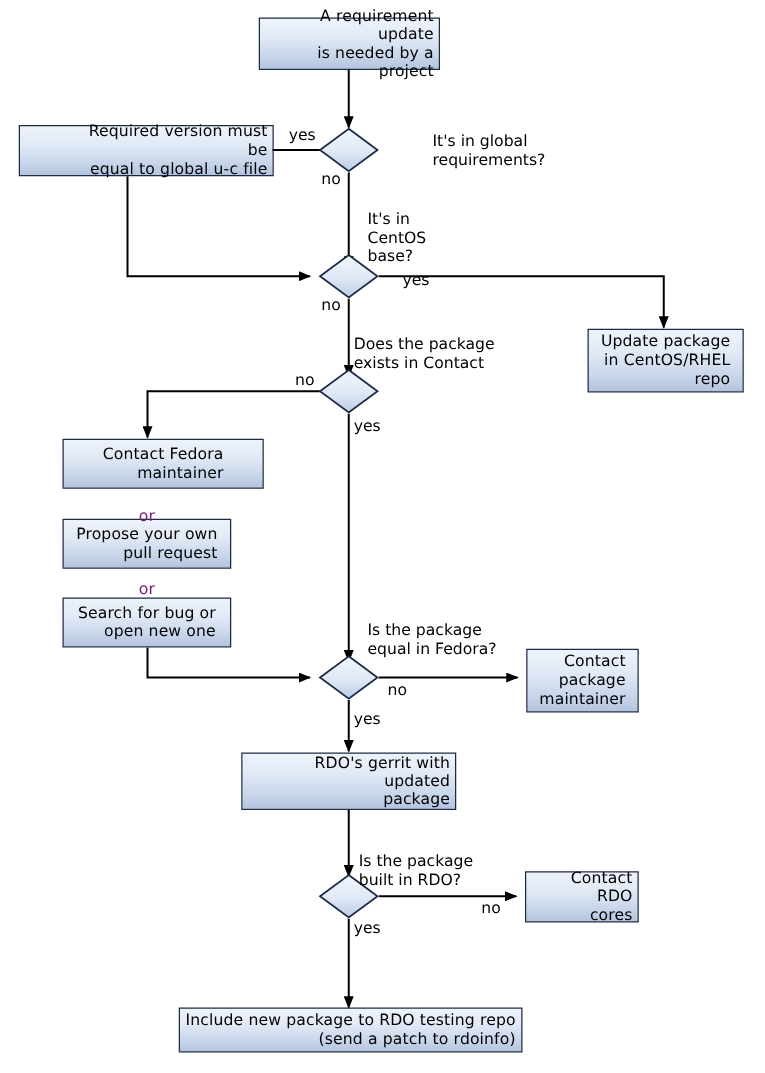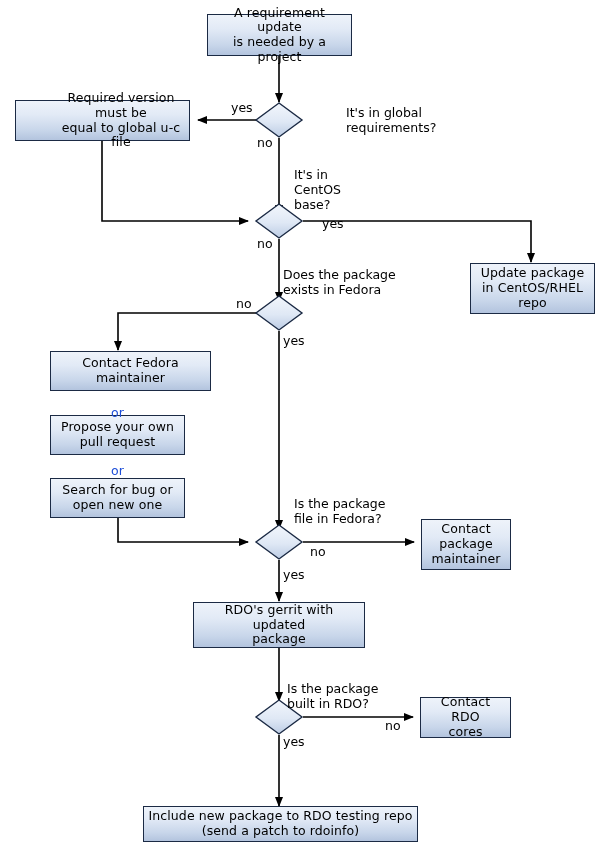--- a/index.html
+++ b/index.html
@@ -32,21 +32,21 @@
     height: 858px;
     z-index: 1;
   }
   .node {
     position: absolute;
     z-index: 2;
     box-sizing: border-box;
     display: flex;
     align-items: center;
     justify-content: center;
-    text-align: center;
+    text-align: right;
     line-height: 1.18;
     font-size: 12.5px;
     color: #000000;
     letter-spacing: 0.1px;
   }
   .process {
     border: 1px solid #1b2a44;
     background: linear-gradient(to bottom, #eef3fa 0%, #e2eaf6 35%, #c8d6ea 75%, #b3c4de 100%);
     padding: 2px 4px;
   }
@@ -73,21 +73,21 @@
     color: #000000;
     line-height: 1.2;
   }
   .node-label.center { }
   .node-label.left { text-align: left; }
   .or-label {
     position: absolute;
     z-index: 3;
     font-size: 12.5px;
     text-align: center;
-    color: #1d4ed8;
+    color: #701a75;
   }
   .txt { display: block; }
 </style>
 </head>
 <body>
 
 <div id="diagram-root">
 
   <svg id="connectors" viewBox="0 0 612 858" width="612" height="858" xmlns="http://www.w3.org/2000/svg">
     <defs>
@@ -127,21 +127,21 @@
     </g>
   </svg>
 
   <div class="node process" style="left:207px; top:14px; width:145px; height:42px;">
     <span>
       <span class="txt">A requirement update</span>
       <span class="txt">is needed by a project</span>
     </span>
   </div>
 
-  <div class="node process" style="left:15px; top:100px; width:175px; height:41px;padding-left:41px;">
+  <div class="node process" style="left:15px; top:100px; width:204px; height:41px;padding-left:41px;">
     <span>
       <span class="txt">Required version must be</span>
       <span class="txt">equal to global u-c file</span>
     </span>
   </div>
 
   <div class="node process" style="left:470px; top:263px; width:125px; height:51px;">
     <span>
       <span class="txt">Update package</span>
       <span class="txt">in CentOS/RHEL</span>
@@ -245,38 +245,38 @@
           <stop offset="0%" stop-color="#f2f6fc"></stop>
           <stop offset="55%" stop-color="#dfe8f5"></stop>
           <stop offset="100%" stop-color="#bcccE4"></stop>
         </linearGradient>
       </defs>
       <polygon points="24,1 47,18 24,35 1,18" fill="url(#dg3)" stroke="#1b2a44" stroke-width="1.4"></polygon>
     </svg>
   </div>
   <div class="node-label center" style="left:283px; top:267px; width:190px;">
     <span class="txt">Does the package</span>
-    <span class="txt">exists in Fedora</span>
+    <span class="txt">exists in Contact</span>
   </div>
 
   <div class="decision-wrap" style="left:255px; top:524px;">
     <svg width="48" height="36" viewBox="0 0 48 36" xmlns="http://www.w3.org/2000/svg">
       <defs>
         <linearGradient id="dg4" x1="0" y1="0" x2="0" y2="1">
           <stop offset="0%" stop-color="#f2f6fc"></stop>
           <stop offset="55%" stop-color="#dfe8f5"></stop>
           <stop offset="100%" stop-color="#bcccE4"></stop>
         </linearGradient>
       </defs>
       <polygon points="24,1 47,18 24,35 1,18" fill="url(#dg4)" stroke="#1b2a44" stroke-width="1.4"></polygon>
     </svg>
   </div>
   <div class="node-label left" style="left:294px; top:496px; width:130px;">
     <span class="txt">Is the package</span>
-    <span class="txt">file in Fedora?</span>
+    <span class="txt">equal in Fedora?</span>
   </div>
 
   <div class="decision-wrap" style="left:255px; top:699px;">
     <svg width="48" height="36" viewBox="0 0 48 36" xmlns="http://www.w3.org/2000/svg">
       <defs>
         <linearGradient id="dg5" x1="0" y1="0" x2="0" y2="1">
           <stop offset="0%" stop-color="#f2f6fc"></stop>
           <stop offset="55%" stop-color="#dfe8f5"></stop>
           <stop offset="100%" stop-color="#bcccE4"></stop>
         </linearGradient>

